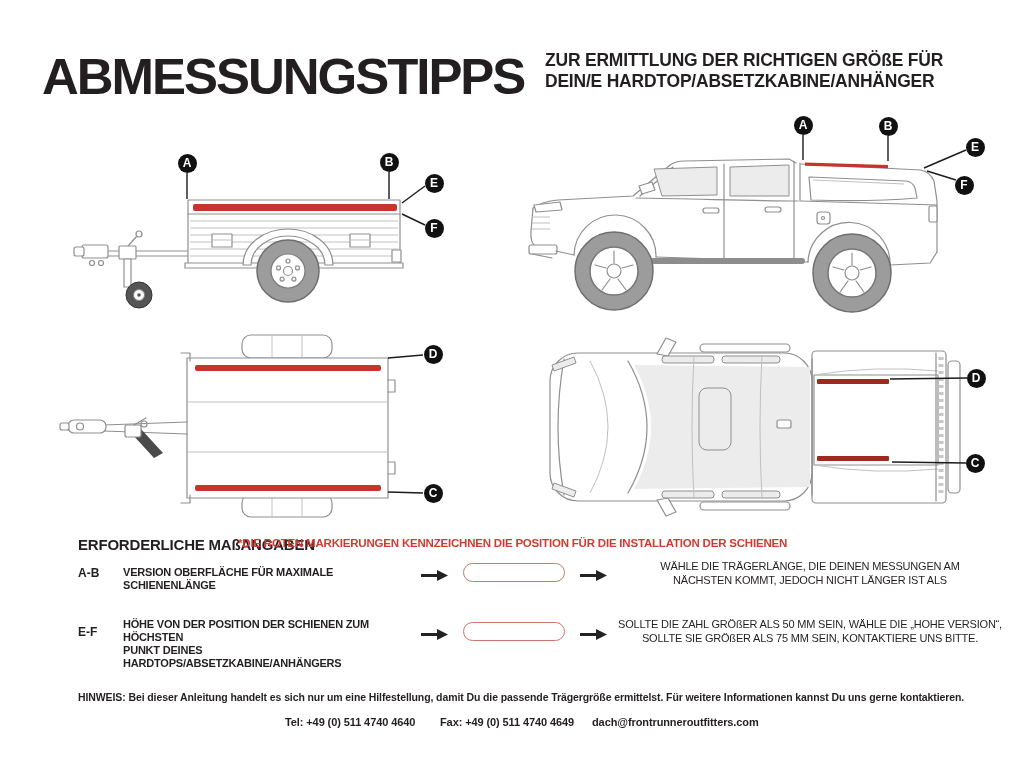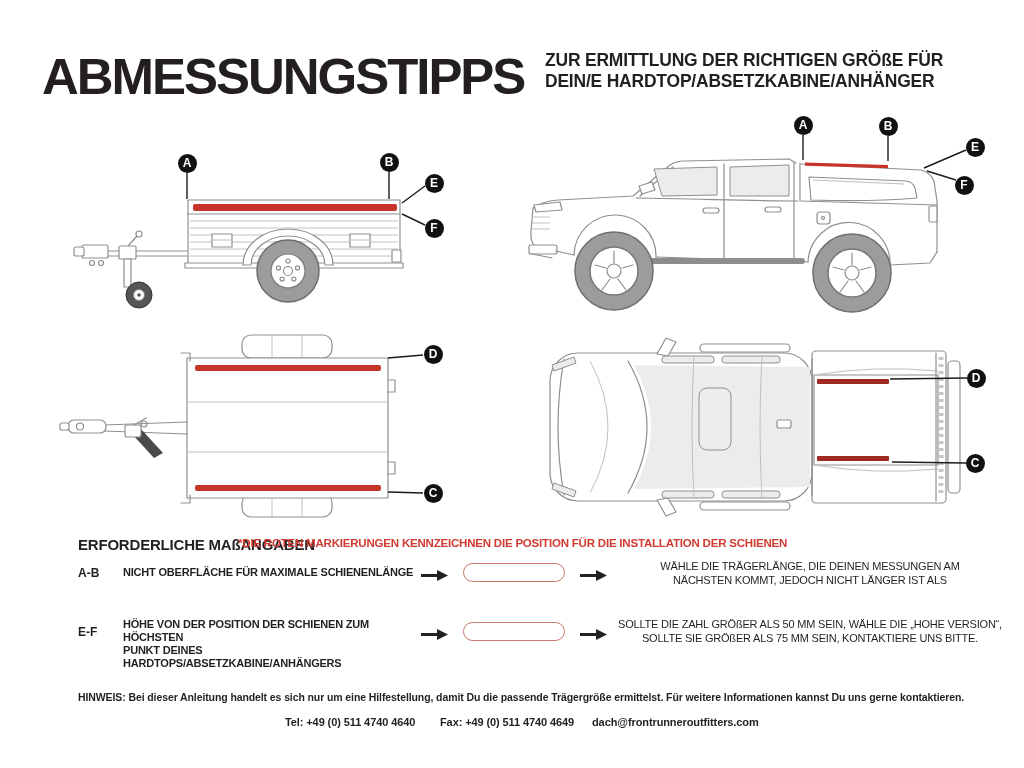--- a/index.html
+++ b/index.html
@@ -242,21 +242,21 @@
     </svg>
     <div class="marker" style="left:436.5px;top:33.5px">D</div>
     <div class="marker" style="left:435.5px;top:118.5px">C</div>
   </div>
 
   <div class="mhead">ERFORDERLICHE MAßANGABEN</div>
   <div class="mnote">*DIE ROTEN MARKIERUNGEN KENNZEICHNEN DIE POSITION FÜR DIE INSTALLATION DER SCHIENEN</div>
 
   <div class="mrow" style="top:563px">
     <div class="code" style="top:3px">A-B</div>
-    <div class="mlabel" style="top:3px">NICHT OBERFLÄCHE FÜR MAXIMALE SCHIENENLÄNGE</div>
+    <div class="mlabel" style="top:3px">VERSION OBERFLÄCHE FÜR MAXIMALE SCHIENENLÄNGE</div>
     <span class="arrow a1" style="top:3.5px"><svg width="27" height="11">
           <line x1="0" y1="5.5" x2="17" y2="5.5" stroke="#222" stroke-width="3"></line>
           <polygon points="16,0 27,5.5 16,11" fill="#222"></polygon>
         </svg></span>
     <div class="pill" style="top:0px"></div>
     <span class="arrow a2" style="top:3.5px"><svg width="27" height="11">
           <line x1="0" y1="5.5" x2="17" y2="5.5" stroke="#222" stroke-width="3"></line>
           <polygon points="16,0 27,5.5 16,11" fill="#222"></polygon>
         </svg></span>
     <div class="mhint" style="top:-3px">WÄHLE DIE TRÄGERLÄNGE, DIE DEINEN MESSUNGEN AM

